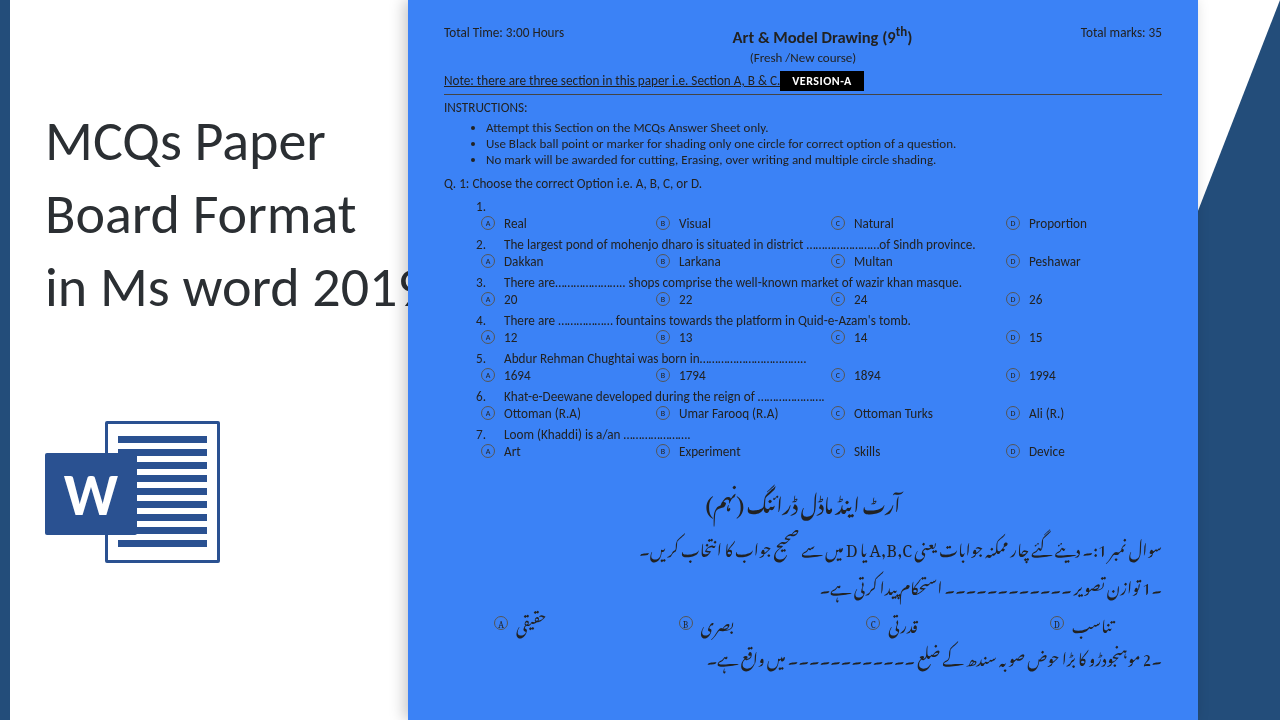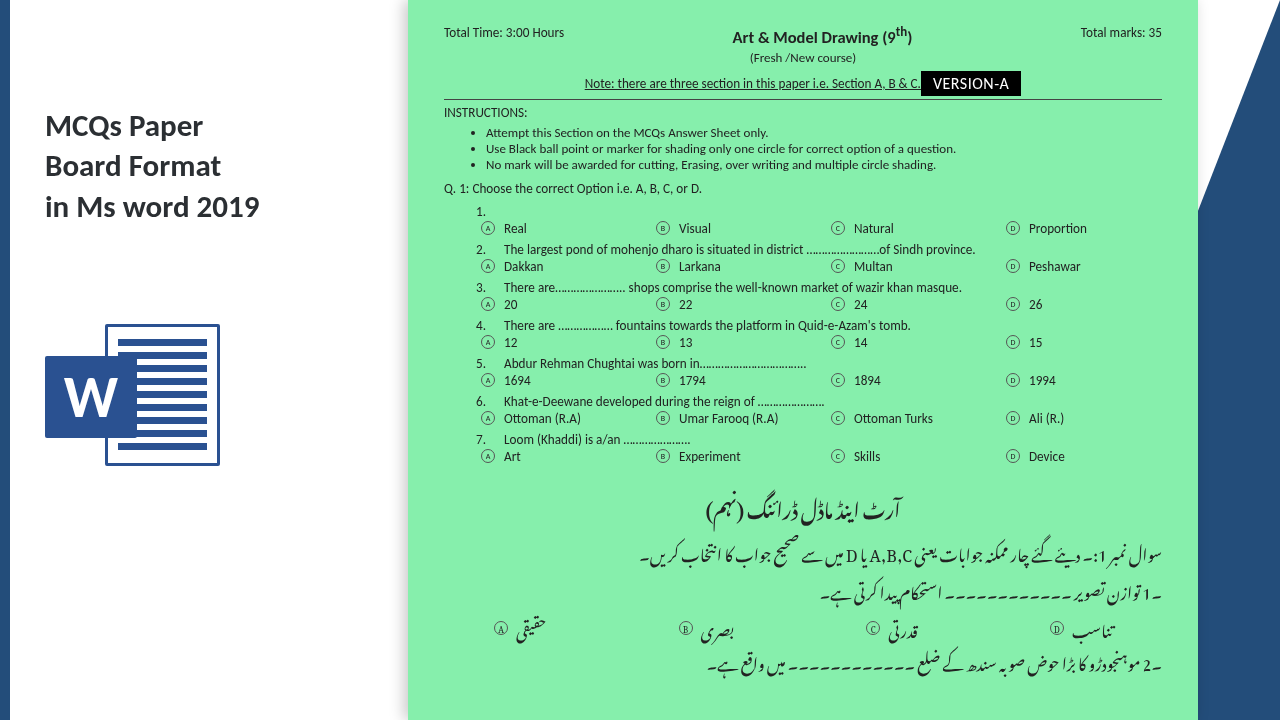--- a/index.html
+++ b/index.html
@@ -1,32 +1,32 @@
 <!DOCTYPE html>
 <html><head>
 <meta charset="utf-8">
 <style>
 *{margin:0;padding:0;box-sizing:border-box}
 body{width:1280px;height:720px;font-family:"Segoe UI",Calibri,sans-serif;background:#fff;position:relative;overflow:hidden}
 .bg-tri{position:absolute;right:0;top:0;width:0;height:0;border-style:solid;border-width:0 0 720px 280px;border-color:transparent transparent #234d7a transparent}
 .bar{position:absolute;left:0;top:0;width:10px;height:720px;background:#234d7a}
 .left{position:absolute;left:45px;top:105px}
-.title{font-size:31px;font-weight:700;color:#2b2f33;line-height:1.3}
+.title{font-size:56px;font-weight:400;color:#2b2f33;line-height:1.3}
 .wicon{margin-top:90px;position:relative;width:170px;height:160px}
 .wbook{position:absolute;left:60px;top:8px;width:115px;height:142px;background:#fff;border:3px solid #2a5191;border-radius:2px;padding:12px 10px}
 .wline{height:7px;background:#2a5191;margin-bottom:6px}
 .wchip{position:absolute;left:0;top:40px;width:92px;height:82px;background:#2a5191;color:#fff;font-size:60px;font-weight:700;display:flex;align-items:center;justify-content:center;border-radius:2px}
-.doc{position:absolute;left:408px;top:0;width:790px;height:720px;background:#86efac;box-shadow:-4px 0 14px rgba(0,0,0,.22);padding:24px 36px 0;font-size:13.2px;color:#222}
+.doc{position:absolute;left:408px;top:0;width:790px;height:720px;background:#3b82f6;box-shadow:-4px 0 14px rgba(0,0,0,.22);padding:24px 36px 0;font-size:13.2px;color:#222}
 .hdr{display:flex;justify-content:space-between;align-items:flex-start;margin-bottom:3px}
 .htitle{font-weight:700;font-size:16.5px;text-align:center}
 .htitle sup{font-size:13px}
 .sub{text-align:center;font-size:13px;margin-bottom:6px}
-.note-row{display:flex;justify-content:center;align-items:center;border-bottom:1px solid #444;padding-bottom:3px;margin-bottom:4px}
+.note-row{display:flex;justify-content:flex-start;align-items:center;border-bottom:1px solid #444;padding-bottom:3px;margin-bottom:4px}
 .note{text-decoration:underline}
-.vbadge{background:#000;color:#fff;padding:3px 12px;font-size:16px;font-weight:400;letter-spacing:.5px}
+.vbadge{background:#000;color:#fff;padding:3px 12px;font-size:12px;font-weight:700;letter-spacing:.5px}
 .srow{display:flex;justify-content:space-between;margin-bottom:8px}
 .srow .sec{font-weight:600}
 .inst{margin-bottom:2px}
 .bul{margin:4px 0 8px 42px;font-size:13px}
 .bul li{margin-bottom:1px}
 .q1{margin-bottom:6px}
 .ql{margin-left:32px}
 .qi{margin-bottom:1px}
 .qt{display:flex;gap:12px}
 .qn{min-width:16px}

